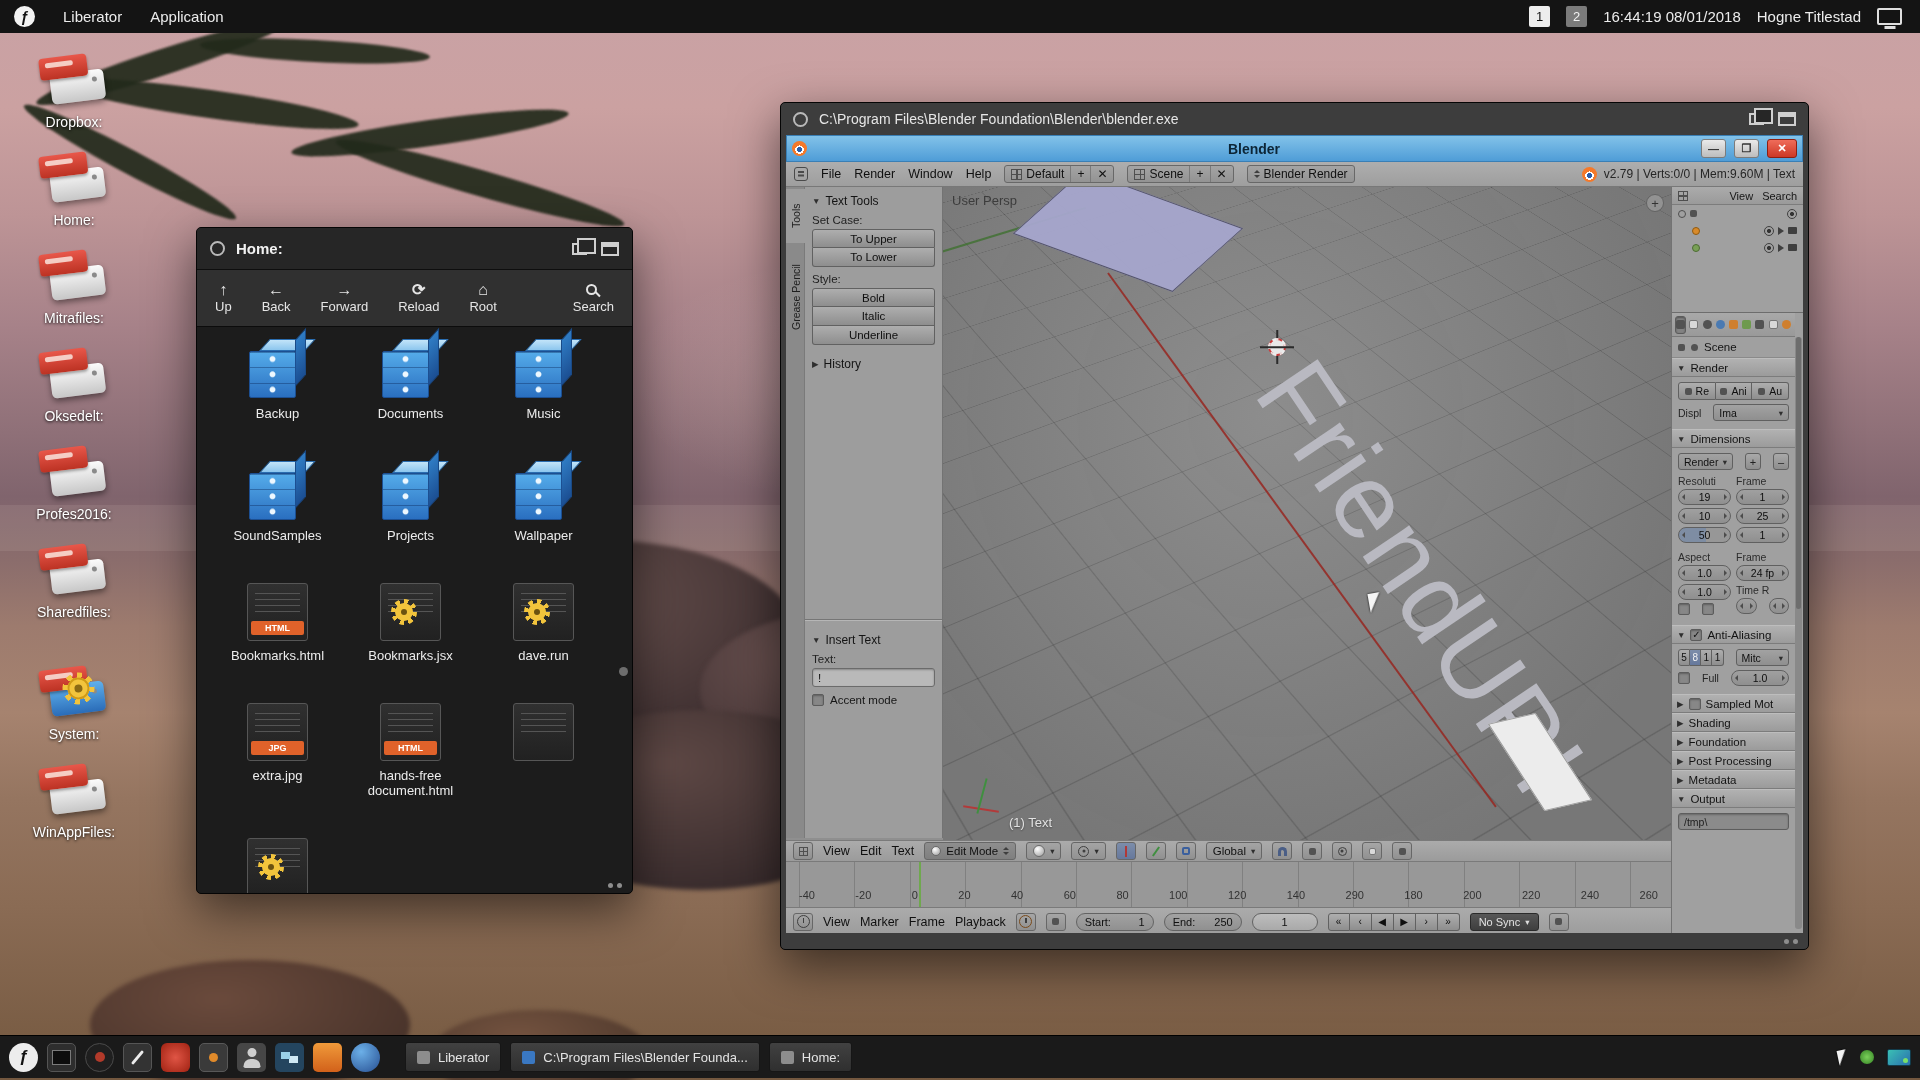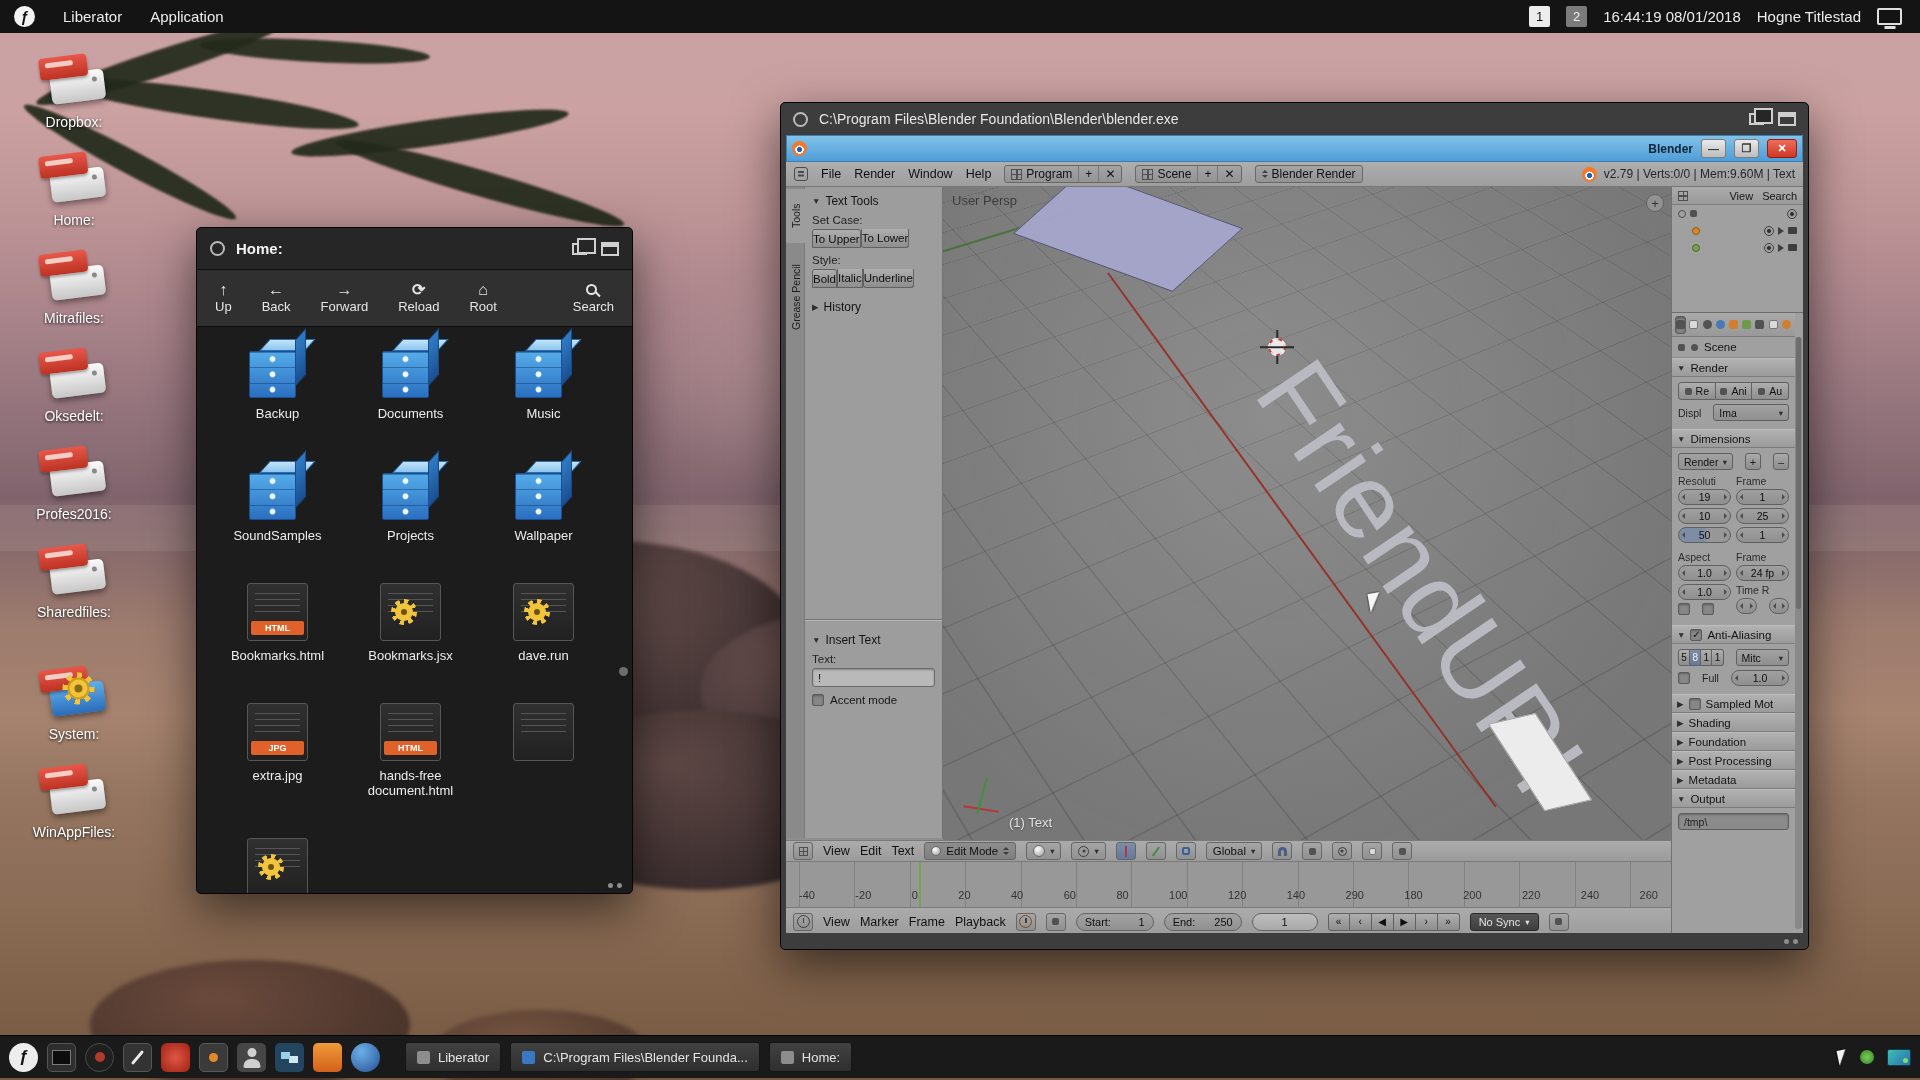--- a/index.html
+++ b/index.html
@@ -88,21 +88,21 @@
 .gear2::after{content:"";position:absolute;inset:10px;border-radius:50%;background:#6b5210}
 .fm-scroll{position:absolute;right:4px;top:340px;width:9px;height:9px;border-radius:50%;background:#6d6d6d}
 .win-dots{position:absolute;right:10px;bottom:5px;display:flex;gap:4px;z-index:3}
 .win-dots i{width:5px;height:5px;border-radius:50%;background:#8d8d8d;display:block}
 
 
 .bl{left:780px;top:102px;width:1029px;height:848px;background:#3d3d3d;z-index:6}
 .bl-t1{height:32px;display:flex;align-items:center;gap:11px;padding:0 12px;color:#e6e6e6;font-size:14px}
 .bl-t2{position:absolute;left:5px;right:5px;top:32px;height:27px;background:linear-gradient(180deg,#82c2e9,#4f9dd7);display:flex;align-items:center;gap:8px;padding:0 5px;border:1px solid #3a7fb5}
 .blogo{width:15px;height:15px;border-radius:50%;background:radial-gradient(circle at 50% 58%,#2a5caa 0 2.5px,#fff 2.5px 4.2px,#f5792a 4.2px 8px);flex:none}
-.bl-t2 .t{flex:1;text-align:right;color:#0c2536;font-size:12px;font-weight:bold}
+.bl-t2 .t{flex:1;text-align:center;color:#0c2536;font-size:14px;font-weight:bold}
 .wbtn{width:25px;height:19px;border-radius:3px;display:flex;align-items:center;justify-content:center;font-size:11px;background:linear-gradient(#eaeaea,#bdbdbd);border:1px solid #7c7c7c;color:#333;font-weight:bold}
 .wbtn.close{background:linear-gradient(#ef6c5a,#cd3826);border-color:#8e1f12;color:#fff;width:30px}
 .bl-ui{position:absolute;left:5px;right:5px;top:59px;bottom:16px;background:#8f8f8f;overflow:hidden;font-size:12px;color:#1b1b1b}
 
 
 .bl-info{position:absolute;left:0;top:0;right:0;height:25px;background:linear-gradient(#aeaeae,#9e9e9e);border-bottom:1px solid #787878;display:flex;align-items:center;gap:13px;padding:0 8px;z-index:5}
 .bmenu{font-size:12.5px;color:#101010;cursor:pointer}
 .pill{display:flex;align-items:center;height:18px;border:1px solid #686868;border-radius:3px;background:linear-gradient(#a4a4a4,#939393);overflow:hidden;flex:none}
 .pill .seg{padding:0 6px;height:100%;display:flex;align-items:center;gap:4px;font-size:12px;color:#111}
 .pill .seg+.seg{border-left:1px solid #7a7a7a}
@@ -120,21 +120,21 @@
 
 .bl-tools{position:absolute;left:0;top:25px;width:157px;bottom:95px;background:#9d9d9d;border-right:1px solid #737373;display:flex}
 .tool-tabs{width:19px;background:#8a8a8a;border-right:1px solid #7a7a7a;position:relative;flex:none}
 .vtab{position:absolute;left:0;width:19px;display:flex;align-items:center;justify-content:center;color:#1e1e1e;font-size:10.5px;writing-mode:vertical-rl;transform:rotate(180deg);cursor:pointer}
 .vtab.active{background:#9d9d9d}
 .tool-panel{flex:1;padding:5px 7px;position:relative}
 .phead{display:flex;align-items:center;gap:5px;font-size:12px;color:#141414;margin:2px 0 5px;cursor:pointer}
 .tri{font-size:8.5px;color:#2e2e2e}
 .plabel{font-size:11.5px;color:#222;margin:6px 0 3px}
 .bbtn{height:19px;background:linear-gradient(#aeaeae,#8e8e8e);border:1px solid #616161;border-radius:3px;display:flex;align-items:center;justify-content:center;gap:4px;font-size:11.5px;color:#0f0f0f;cursor:pointer}
-.bgroup{display:flex;flex-direction:row}
+.bgroup{display:flex;flex-direction:column}
 .bgroup .bbtn{border-radius:0;border-top-width:0}
 .bgroup .bbtn:first-child{border-radius:3px 3px 0 0;border-top-width:1px}
 .bgroup .bbtn:last-child{border-radius:0 0 3px 3px}
 .shelf-sep{position:absolute;left:0;right:0;top:432px;height:0;border-top:1px solid #767676;border-bottom:1px solid #b6b6b6}
 .insert-block{position:absolute;left:7px;right:7px;top:444px}
 .tfield{width:100%;height:19px;background:#b9b9b9;border:1px solid #6b6b6b;border-radius:3px;box-shadow:inset 0 1px 2px rgba(0,0,0,.28);font-size:11.5px;color:#111;padding:0 5px;font-family:"Liberation Sans",sans-serif}
 .chkrow{display:flex;align-items:center;gap:6px;margin-top:7px;font-size:11.5px;color:#161616}
 .chk{width:12px;height:12px;background:#878787;border:1px solid #5c5c5c;border-radius:2px;box-shadow:inset 0 1px 2px rgba(0,0,0,.3);flex:none;display:flex;align-items:center;justify-content:center}
 .chk i{font-size:10px;line-height:10px;color:#111;font-style:normal}
 
@@ -521,21 +521,21 @@
 
     <div class="bl-info">
       <div class="ico-info"></div>
       <span class="bmenu">File</span>
       <span class="bmenu">Render</span>
       <span class="bmenu">Window</span>
       <span class="bmenu">Help</span>
       <div class="pill">
         <div class="seg">
             <span class="ico-grid"></span>
-            <span>Program</span>
+            <span>Default</span>
           </div>
         <div class="seg">+</div>
         <div class="seg">✕</div>
       </div>
       <div class="pill">
         <div class="seg">
             <span class="ico-grid"></span>
             <span>Scene</span>
           </div>
         <div class="seg">+</div>

